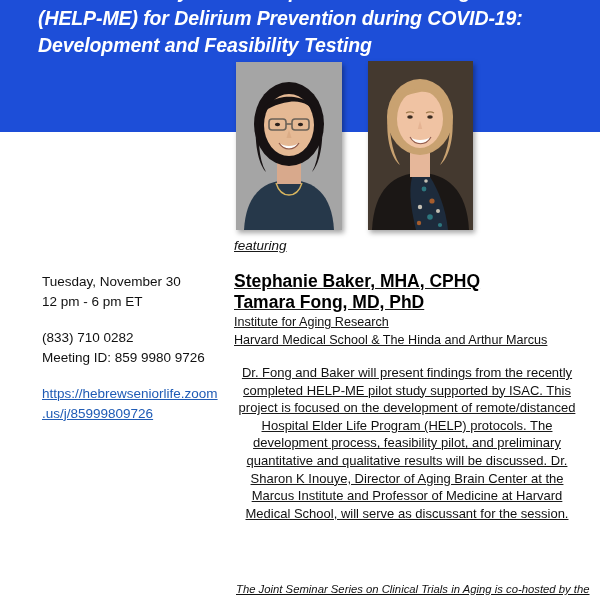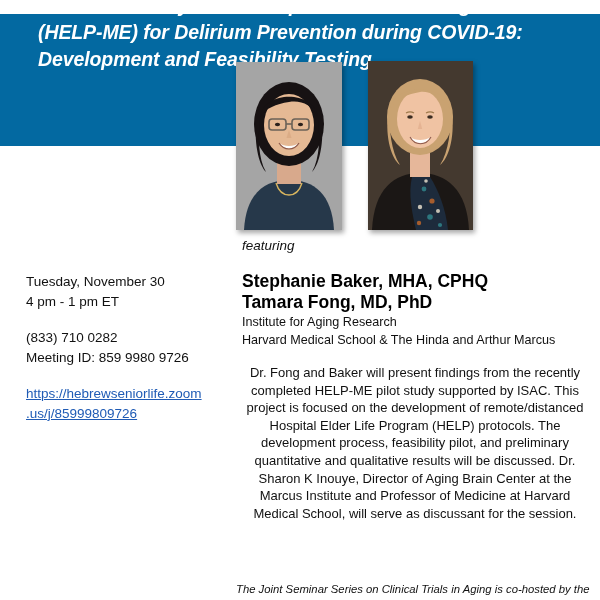--- a/index.html
+++ b/index.html
@@ -9,73 +9,73 @@
     font-family:"Liberation Sans", sans-serif;
     overflow:hidden;
     position:relative;
     color:#1a1a1a;
   }
   
   .banner{
     position:absolute;left:0;top:0;width:600px;height:132px;
     background:#e3records;
   }
-  .banner{background:#0369a1;margin-top:14px;}
+  .banner{background:#1d4ed8;}
   .banner-text{
     position:absolute;left:38px;top:-22px;width:545px;
     font-style:italic;font-weight:bold;
     font-size:19.5px;line-height:27px;
     color:#ffffff;
     letter-spacing:-0.1px;
   }
   .banner-text div{white-space:nowrap;}
   
   .photo{
     position:absolute;
     box-shadow:2px 3px 5px rgba(0,0,0,.35);
     overflow:hidden;
     background:#8a8a8a;
   }
   #photo-fong{left:236px;top:62px;width:106px;height:168px;}
   #photo-baker{left:368px;top:61px;width:105px;height:169px;}
   .ph-svg{display:block;width:100%;height:100%;}
   
   .left-col{
-    position:absolute;left:26px;top:272px;width:195px;
+    position:absolute;left:42px;top:272px;width:195px;
     font-size:13.5px;line-height:19.5px;color:#111;
   }
   .left-col .blk{margin-bottom:17px;}
   .left-col .blk:last-child{margin-bottom:4px;}
   .zoom-link{
     color:#1f5bb5;text-decoration:underline;word-break:break-all;
     display:block;line-height:19.5px;cursor:pointer;
   }
   
-  .right-col{position:absolute;left:242px;top:238px;width:346px;}
+  .right-col{position:absolute;left:234px;top:238px;width:346px;text-decoration:underline;}
   .featuring{
     font-style:italic;font-size:13.5px;color:#111;margin-bottom:18px;
   }
   .speaker{
     font-weight:bold;font-size:17.5px;line-height:21px;color:#000;
   }
   .affil{
     font-size:12.6px;line-height:15.5px;color:#111;margin-top:2px;
   }
   .abstract{
     margin-top:16px;font-size:13px;line-height:17.6px;color:#111;
     text-align:center;
   }
   
   .logos{
     position:absolute;left:0;top:518px;width:600px;height:62px;
   }
   
   .footer{
     position:absolute;left:236px;top:582px;width:360px;
-    font-style:italic;font-size:11.3px;line-height:14px;color:#111;
+    font-style:italic;font-size:11.3px;line-height:14px;color:#111;text-decoration:underline;
   }
 </style>
 </head>
 <body>
 
 <div class="banner">
   <div class="banner-text">
     <div>Remote Delivery of the Hospital Elder Life Program</div>
     <div>(HELP-ME) for Delirium Prevention during COVID-19:</div>
     <div>Development and Feasibility Testing</div>
@@ -152,21 +152,21 @@
       <circle cx="70" cy="150" r="2" fill="#d9d2c2"></circle>
       <circle cx="58" cy="120" r="1.8" fill="#d9d2c2"></circle>
       <circle cx="72" cy="164" r="2.1" fill="#2f7f86"></circle>
     </g>
   </svg>
 </div>
 
 <div class="left-col">
   <div class="blk">
     <div>Tuesday, November 30</div>
-    <div>4 pm - 1 pm ET</div>
+    <div>12 pm - 6 pm ET</div>
   </div>
   <div class="blk">
     <div>(833) 710 0282</div>
     <div>Meeting ID: 859 9980 9726</div>
   </div>
   <div class="blk">
     <span class="zoom-link">https://hebrewseniorlife.zoom</span>
     <span class="zoom-link">.us/j/85999809726</span>
   </div>
 </div>

